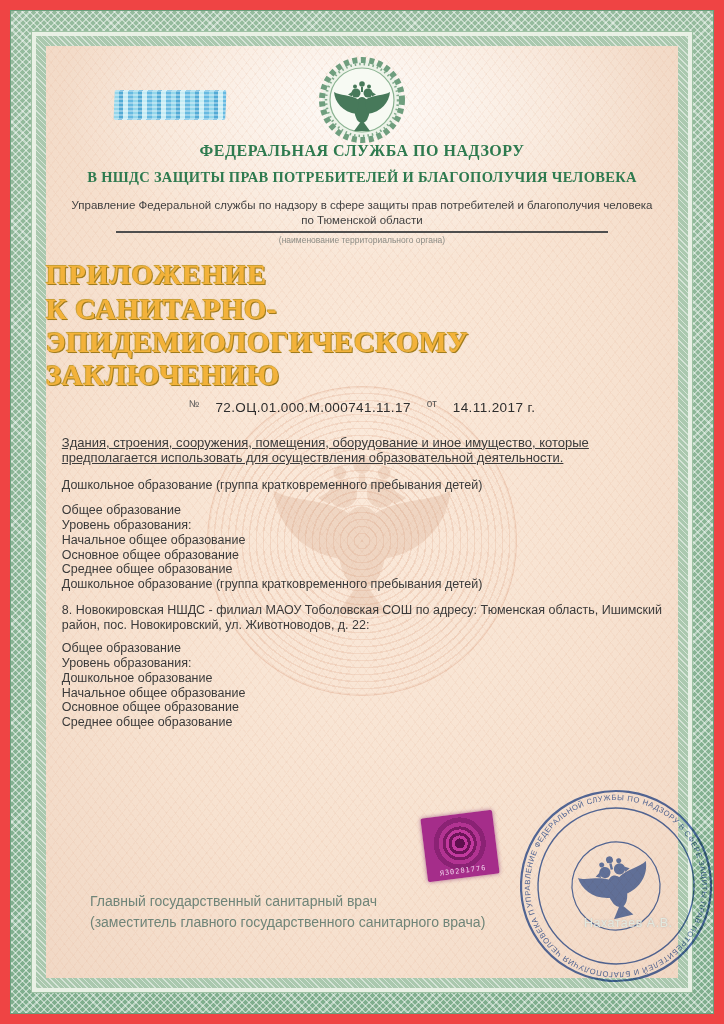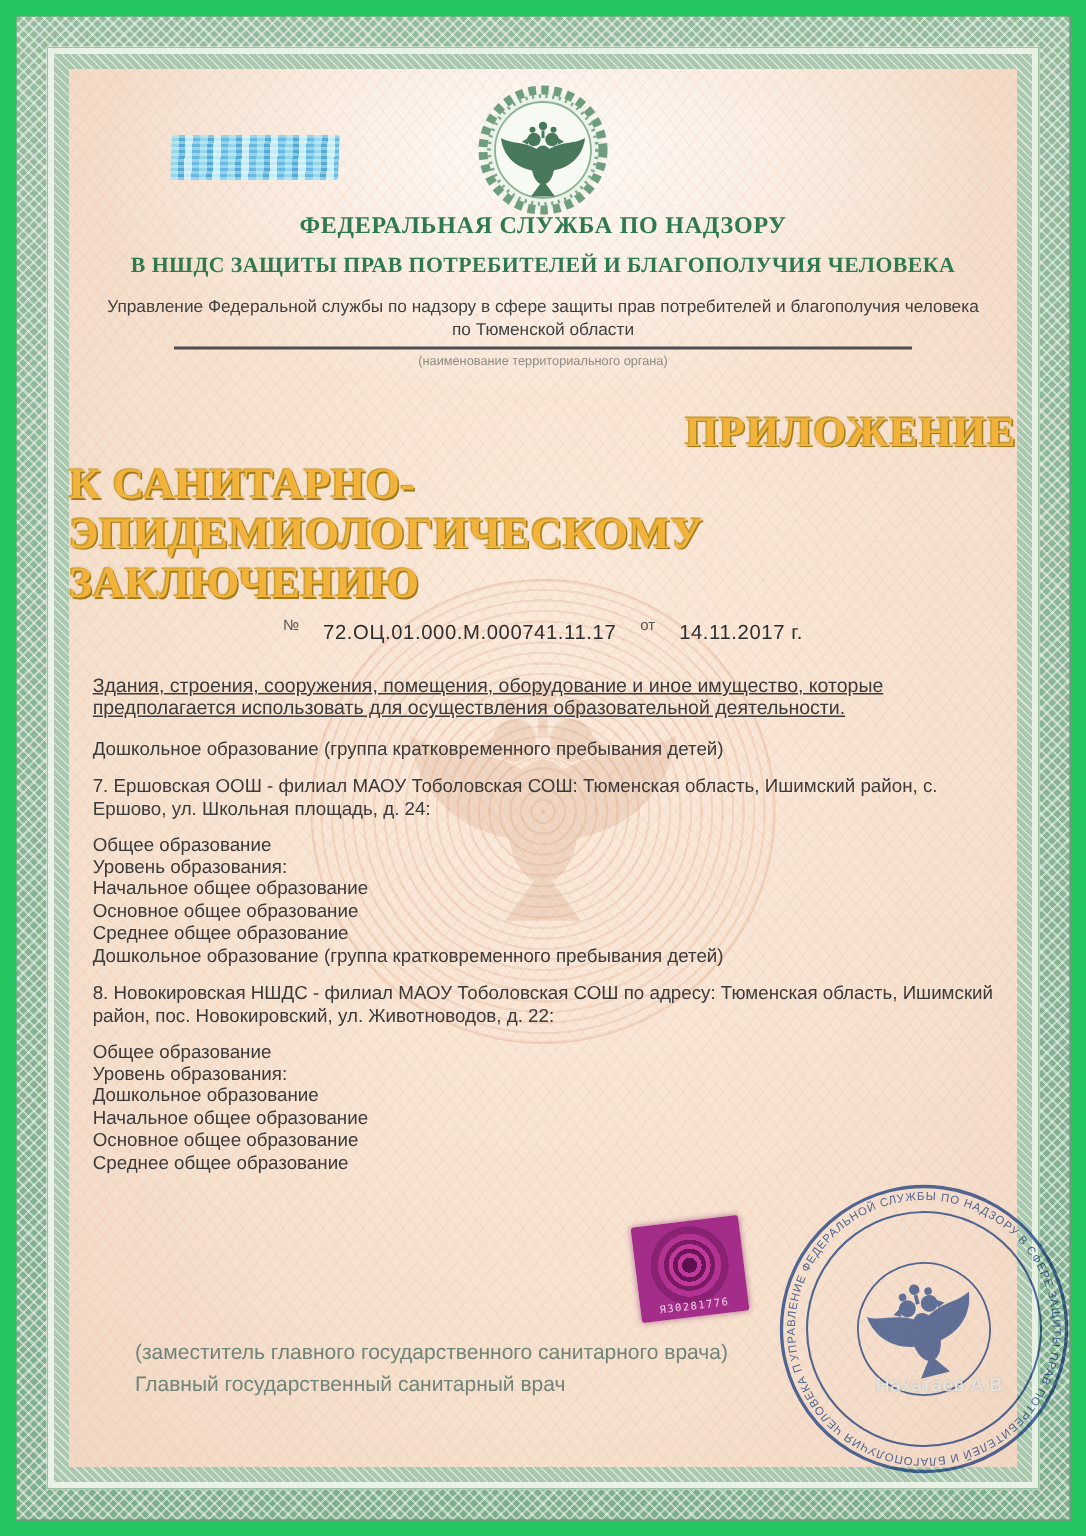--- a/index.html
+++ b/index.html
@@ -1,17 +1,17 @@
 <!DOCTYPE html>
 <html><head>
 <meta charset="utf-8">
 <style>
   html,body{margin:0;padding:0;}
   body{width:724px;height:1024px;background:#ffffff;font-family:"Liberation Sans",sans-serif;}
-  .sheet{position:relative;width:724px;height:1024px;background:#22c55e;overflow:hidden;}
+  .sheet{position:relative;width:724px;height:1024px;background:#ef4444;overflow:hidden;}
 
   
   .frame-a{position:absolute;inset:10px;border:1px solid #6d9e7d;
     background:
       repeating-linear-gradient(45deg, rgba(255,255,255,.45) 0 1.5px, rgba(255,255,255,0) 1.5px 5px),
       repeating-linear-gradient(-45deg, rgba(255,255,255,.45) 0 1.5px, rgba(255,255,255,0) 1.5px 5px),
       linear-gradient(#95bb9d,#7fae8d);}
   .frame-b{position:absolute;inset:31px;background:#e9f1e5;box-shadow:inset 0 0 0 1px #9fc2a4;}
   .frame-c{position:absolute;inset:36px;
     background:
@@ -37,21 +37,21 @@
       repeating-linear-gradient(90deg, #8fd6ec 0 5px, #49a8d6 5px 9px, #c2ecf6 9px 14px, #5fb8e2 14px 19px);}
 
   .hdr1{margin:0;text-align:center;color:#2e7a4f;font-family:"Liberation Serif",serif;
     font-weight:bold;font-size:16px;letter-spacing:.5px;}
   .hdr2{margin:9px 0 0;text-align:center;color:#2e7a4f;font-family:"Liberation Serif",serif;
     font-weight:bold;font-size:14.5px;letter-spacing:.3px;}
   .org{margin:12px auto 0;width:94%;text-align:center;font-size:11.5px;color:#3f3f3f;line-height:1.3;}
   .org-line{width:78%;margin:2px auto 0;border-bottom:2px solid #4e4e4e;height:1px;}
   .org-caption{text-align:center;font-size:8.5px;color:#8b8b84;margin-top:2px;}
 
-  .title1{margin:28px 0 0;text-align:right;font-family:"Liberation Serif",serif;font-weight:bold;
+  .title1{margin:14px 0 0;text-align:left;font-family:"Liberation Serif",serif;font-weight:bold;
     font-size:28px;color:#f3b23a;letter-spacing:1px;
     text-shadow:1px 1px 0 #a07c1e,-1px -1px 0 #caa035,0 0 2px rgba(130,100,20,.45);}
   .title2{margin:2px 0 0;text-align:left;font-family:Liberation Serif, serif;font-weight:bold;
     font-size:29px;color:#f3b23a;letter-spacing:.5px;
     text-shadow:1px 1px 0 #a07c1e,-1px -1px 0 #caa035,0 0 2px rgba(130,100,20,.45);}
 
   .numrow{margin-top:8px;display:flex;justify-content:center;align-items:flex-end;gap:16px;
     font-size:13.5px;color:#2d2d2d;}
   .numrow .lbl{font-size:10px;color:#555;transform:translateY(-6px);}
   .numrow .val{letter-spacing:.4px;}
@@ -146,21 +146,20 @@
       </div>
 
       <div class="intro">Здания, строения, сооружения, помещения, оборудование и иное имущество, которые предполагается использовать для осуществления образовательной деятельности.</div>
 
       <div class="items">
         <div class="item">
           <div class="line">Дошкольное образование (группа кратковременного пребывания детей)</div>
         </div>
 
         <div class="item">
-          <div class="heading">7. Ершовская ООШ - филиал МАОУ Тоболовская СОШ: Тюменская область, Ишимский район, с. Ершово, ул. Школьная площадь, д. 24:</div>
           <div class="line">Общее образование</div>
           <div class="line">Уровень образования:</div>
           <div class="line">Начальное общее образование</div>
           <div class="line">Основное общее образование</div>
           <div class="line">Среднее общее образование</div>
           <div class="line">Дошкольное образование (группа кратковременного пребывания детей)</div>
         </div>
 
         <div class="item">
           <div class="heading">8. Новокировская НШДС - филиал МАОУ Тоболовская СОШ по адресу: Тюменская область, Ишимский район, пос. Новокировский, ул. Животноводов, д. 22:</div>
@@ -187,20 +186,20 @@
         <circle cx="100" cy="100" r="78" fill="none" stroke="#3c60ae" stroke-width="1.4"></circle>
         <circle cx="100" cy="100" r="44" fill="none" stroke="#3c60ae" stroke-width="1.2"></circle>
         <text font-size="7.6" letter-spacing="0.6" fill="#3c60ae" font-family="Liberation Sans, sans-serif">
           <textPath href="#ringpath">УПРАВЛЕНИЕ ФЕДЕРАЛЬНОЙ СЛУЖБЫ ПО НАДЗОРУ В СФЕРЕ ЗАЩИТЫ ПРАВ ПОТРЕБИТЕЛЕЙ И БЛАГОПОЛУЧИЯ ЧЕЛОВЕКА ПО ТЮМЕНСКОЙ ОБЛАСТИ</textPath>
         </text>
         <use href="#eagle-shape" transform="translate(100,88) scale(1.25)" fill="#3c60ae" opacity="0.9"></use>
       </svg>
     </div>
 
     <div class="sign">
+      <div>Главный государственный санитарный врач</div>
       <div>(заместитель главного государственного санитарного врача)</div>
-      <div>Главный государственный санитарный врач</div>
     </div>
 
     <div class="sig-name">Нахатаев А.В.</div>
 
   </div>
 </div>
 
 </body></html>

